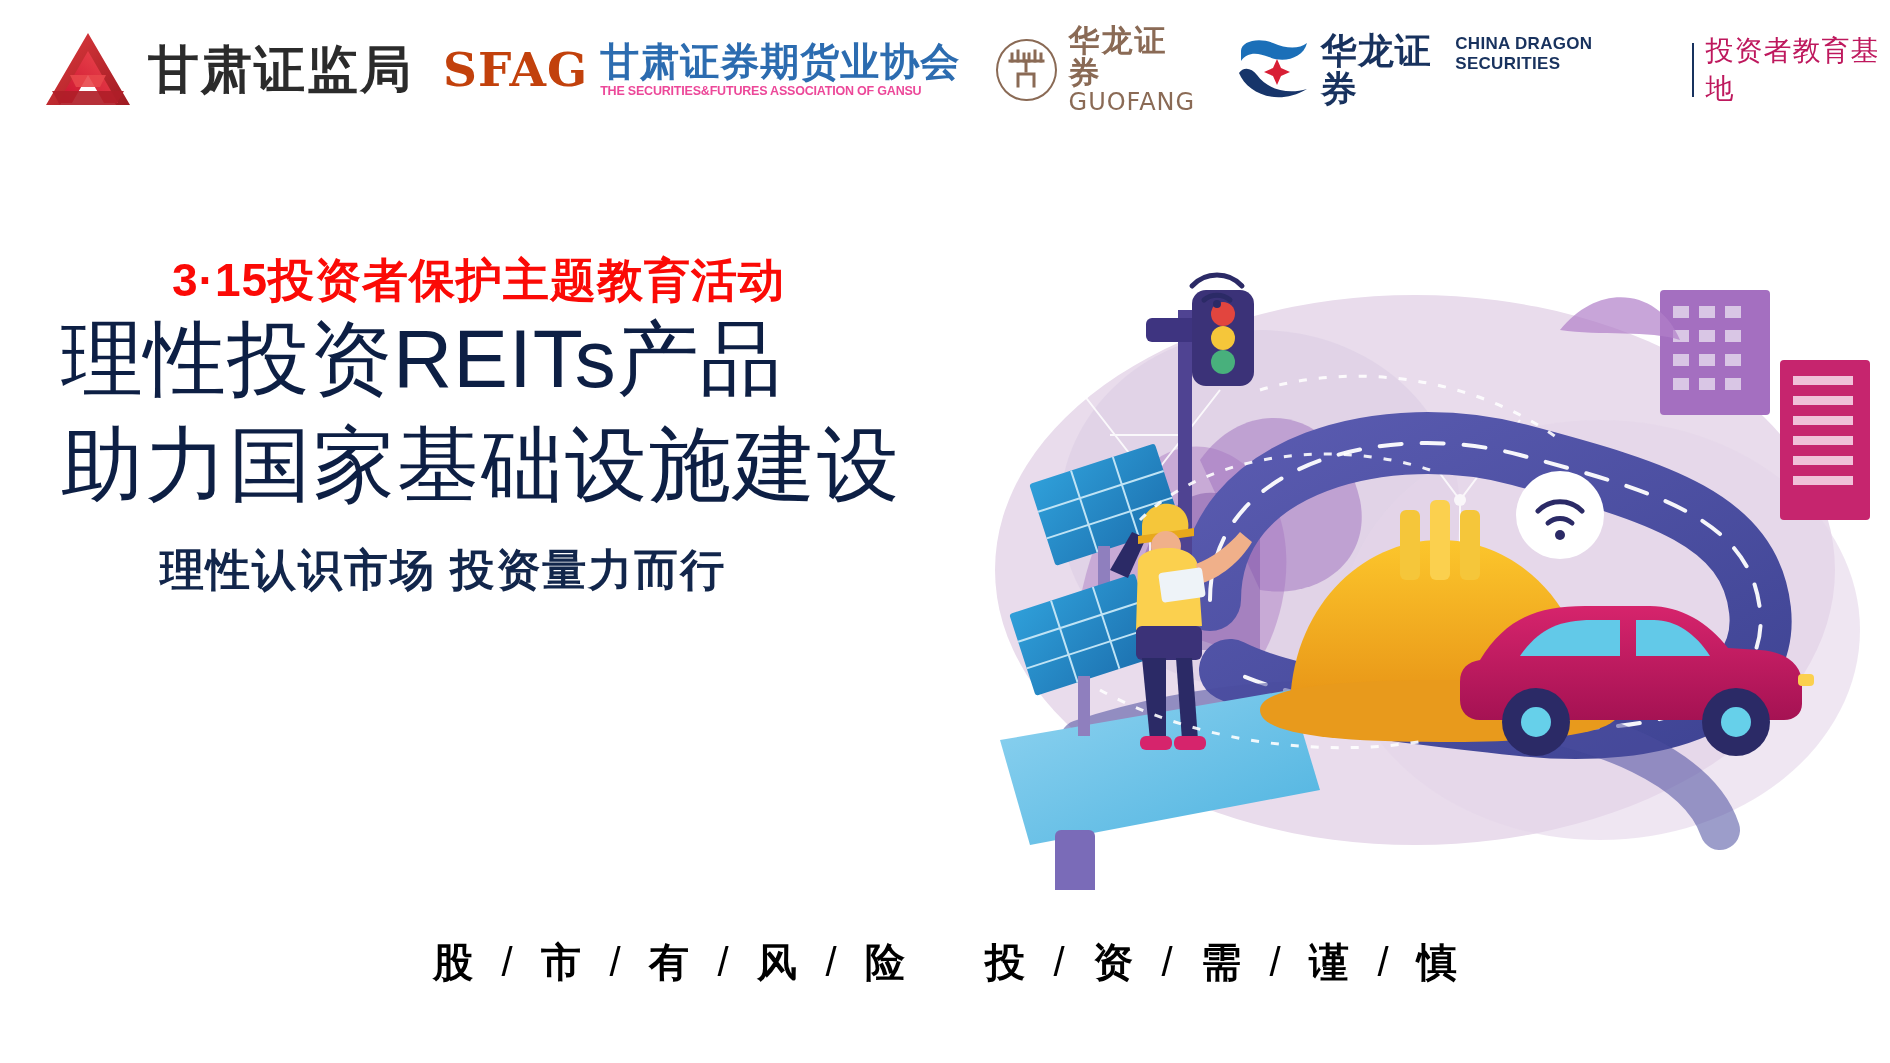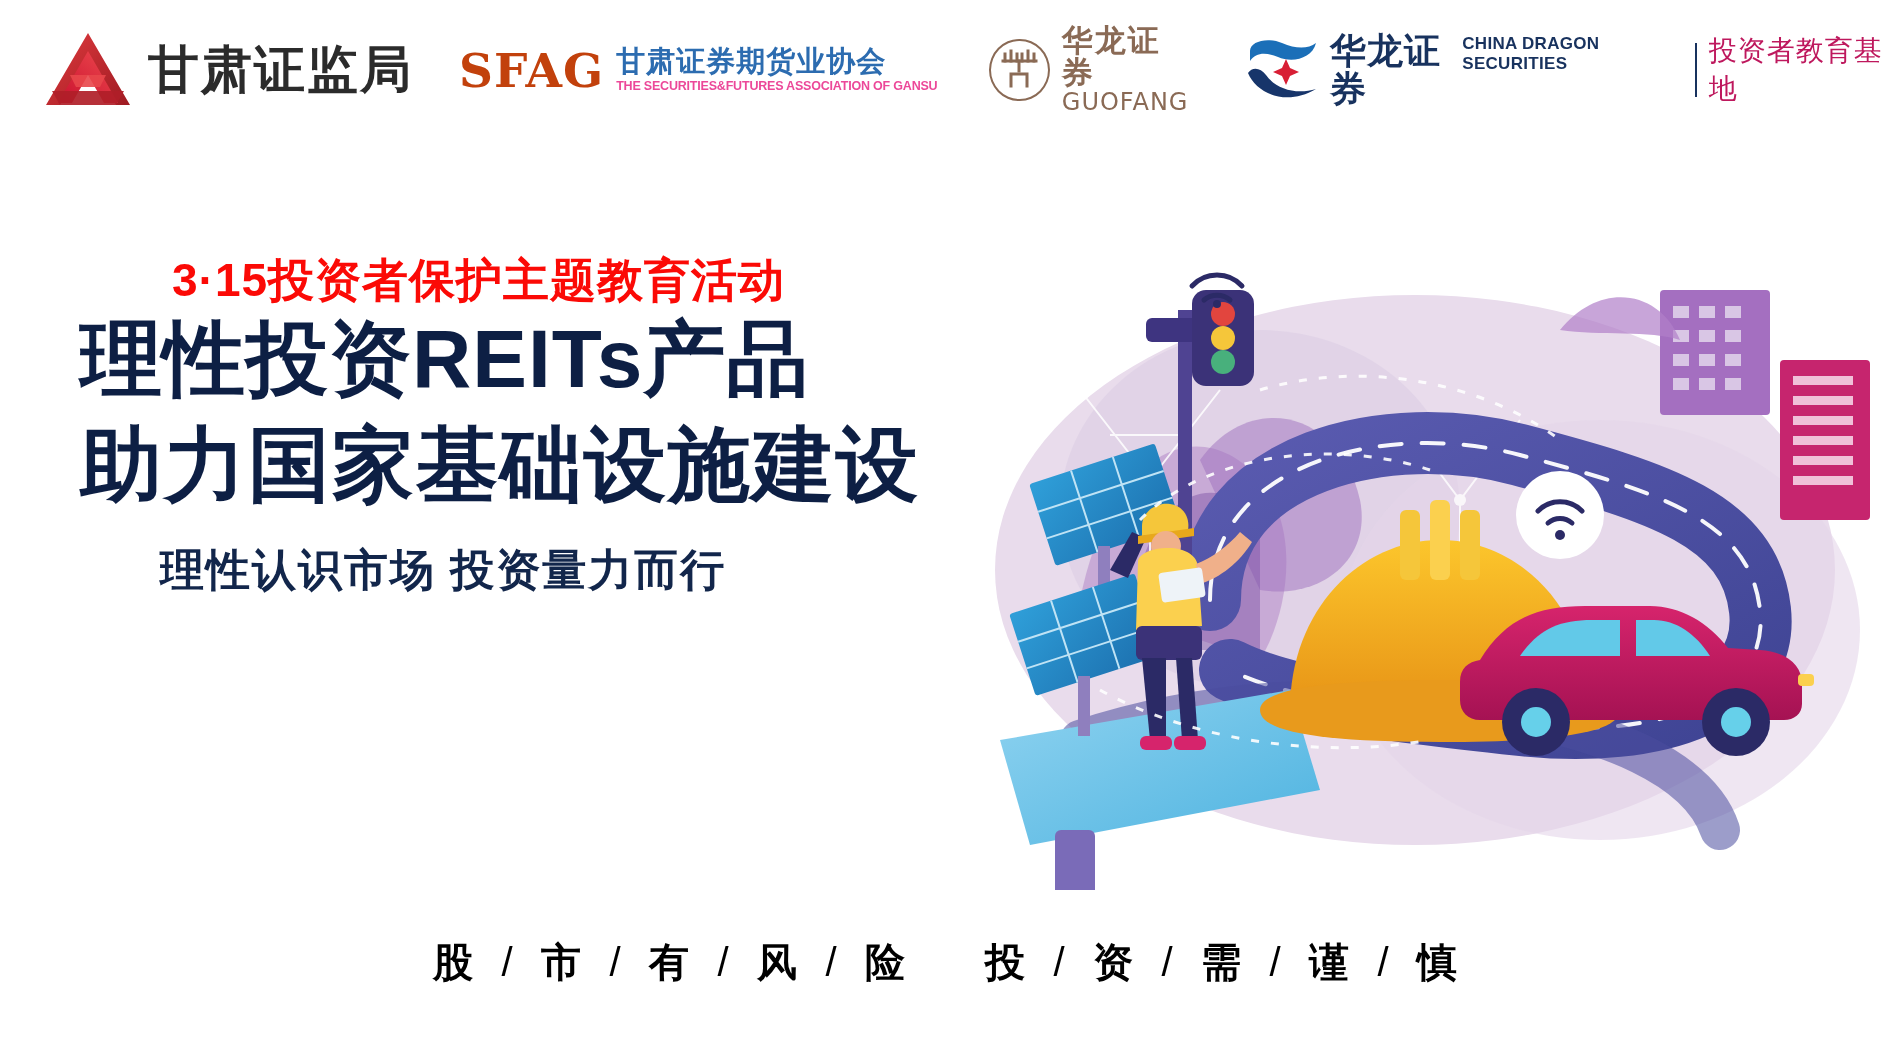--- a/index.html
+++ b/index.html
@@ -6,42 +6,42 @@
   html,body { background:#fff; }
   body {
     width:1890px; height:1063px;
     font-family:"Liberation Sans","DejaVu Sans",sans-serif;
     position:relative; overflow:hidden;
   }
 
   
   .logo-bar{
     position:absolute; left:0; top:0; width:1890px; height:140px;
-    display:flex; align-items:center; padding-left:42px; gap:16px;
+    display:flex; align-items:center; padding-left:42px; gap:0px;
   }
   .logo-unit{ display:flex; align-items:center; }
 
   
   .csrc-mark{ width:92px; height:82px; position:relative; margin-right:14px;}
   .csrc-text{
     font-family:"DejaVu Serif","Liberation Serif",serif;
     font-size:51px; font-weight:700; color:#2b2b2b; letter-spacing:2px;
     white-space:nowrap;
   }
 
   
   .sfag-wrap{ display:flex; align-items:center; margin-left:30px; }
   .sfag-abbr{
     font-family:"DejaVu Serif","Liberation Serif",serif;
     font-size:47px; font-weight:700; color:#c2410c; letter-spacing:1px;
     margin-right:12px;
   }
   .sfag-cn-col{ display:flex; flex-direction:column; justify-content:center;}
   .sfag-cn{
-    font-size:29px; font-weight:700; color:#2c6cb0; letter-spacing:1px;
+    font-size:39px; font-weight:700; color:#2c6cb0; letter-spacing:1px;
     line-height:1.02; white-space:nowrap;
   }
   .sfag-en{
     font-size:12.5px; font-weight:700; color:#ec4899;
     letter-spacing:-0.2px; white-space:nowrap; margin-top:3px;
   }
 
   
   .gf-wrap{ display:flex; align-items:center; margin-left:36px;}
   .gf-mark{
@@ -61,22 +61,22 @@
   .cd-div{ width:2px;height:54px;background:#18325e;margin:0 12px;}
   .cd-sub{ font-size:28px;font-weight:400;color:#be185d;letter-spacing:1px;}
 
   
   .text-block{ position:absolute; left:0; top:255px; width:960px;}
   .kicker{
     color:#fb0a06; font-size:46px; font-weight:700;
     letter-spacing:1px; margin-left:172px; line-height:1.1;
   }
   .headline{
-    color:#0d1f44; font-weight:700; font-size:82px;
-    letter-spacing:1px; margin-left:80px; line-height:1.30;
+    color:#0d1f44; font-weight:400; font-size:82px;
+    letter-spacing:1px; margin-left:61px; line-height:1.30;
     white-space:nowrap;
   }
   .headline.l2{ letter-spacing:2px; }
   .subline{
     color:#12264b; font-weight:700; font-size:44px;
     letter-spacing:2px; margin-left:160px; margin-top:22px;
   }
 
   
   .slogan{

